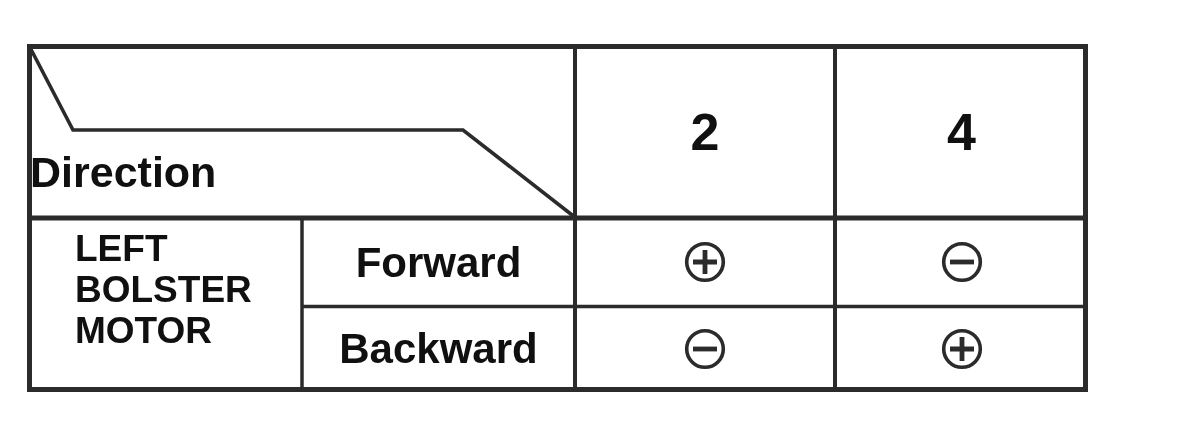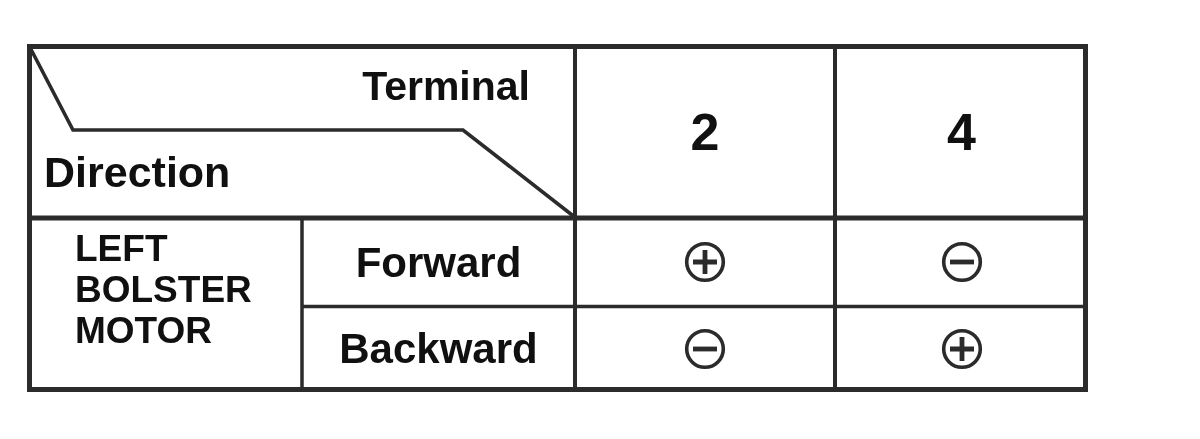--- a/index.html
+++ b/index.html
@@ -5,21 +5,21 @@
 <style>
   html,body{margin:0;padding:0;background:#ffffff;}
   .canvas{
     position:relative;width:1200px;height:439px;background:#ffffff;overflow:hidden;
     font-family:"Liberation Sans","DejaVu Sans",sans-serif;
     font-weight:700;color:#101010;
   }
   .grid{position:absolute;left:0;top:0;}
   .abs{position:absolute;}
   .lbl-terminal{left:280px;top:64px;width:250px;text-align:right;font-size:41px;line-height:1.1;}
-  .lbl-direction{left:44px;top:149px;font-size:43px;line-height:1.1;}
+  .lbl-direction{left:30px;top:149px;font-size:43px;line-height:1.1;}
   .colhead{top:104px;text-align:center;font-size:52px;line-height:1.1;}
   .colhead.c2{left:577px;width:256px;}
   .colhead.c4{left:837px;width:249px;}
   .group-label{left:75px;top:228px;width:220px;font-size:37px;line-height:41px;white-space:pre-line;}
   .cellbox{display:flex;align-items:center;justify-content:center;}
   .dircell{left:304px;width:269px;font-size:42px;}
   .dir-f{top:220px;height:85px;}
   .dir-b{top:308px;height:81px;}
   .symcell.c2{left:577px;width:256px;}
   .symcell.c4{left:837px;width:249px;}
@@ -37,21 +37,20 @@
       <rect x="29.5" y="46.5" width="1056" height="343" stroke-width="5"></rect>
       <line x1="575" y1="44" x2="575" y2="392" stroke-width="4"></line>
       <line x1="835" y1="44" x2="835" y2="392" stroke-width="4"></line>
       <line x1="27" y1="218" x2="1088" y2="218" stroke-width="5"></line>
       <line x1="302" y1="218" x2="302" y2="392" stroke-width="3.5"></line>
       <line x1="302" y1="306.5" x2="1088" y2="306.5" stroke-width="3.5"></line>
       <polyline points="29.5,46.5 73,130 463,130 574,216.5" stroke-width="3.6"></polyline>
     </g>
   </svg>
 
-  <div class="abs lbl-terminal">Terminal</div>
   <div class="abs lbl-direction">Direction</div>
 
   <div class="abs colhead c2">2</div>
   <div class="abs colhead c4">4</div>
 
   <div class="abs group-label">LEFT
 BOLSTER
 MOTOR</div>
 
   <div class="abs cellbox dircell dir-b">Backward</div>

